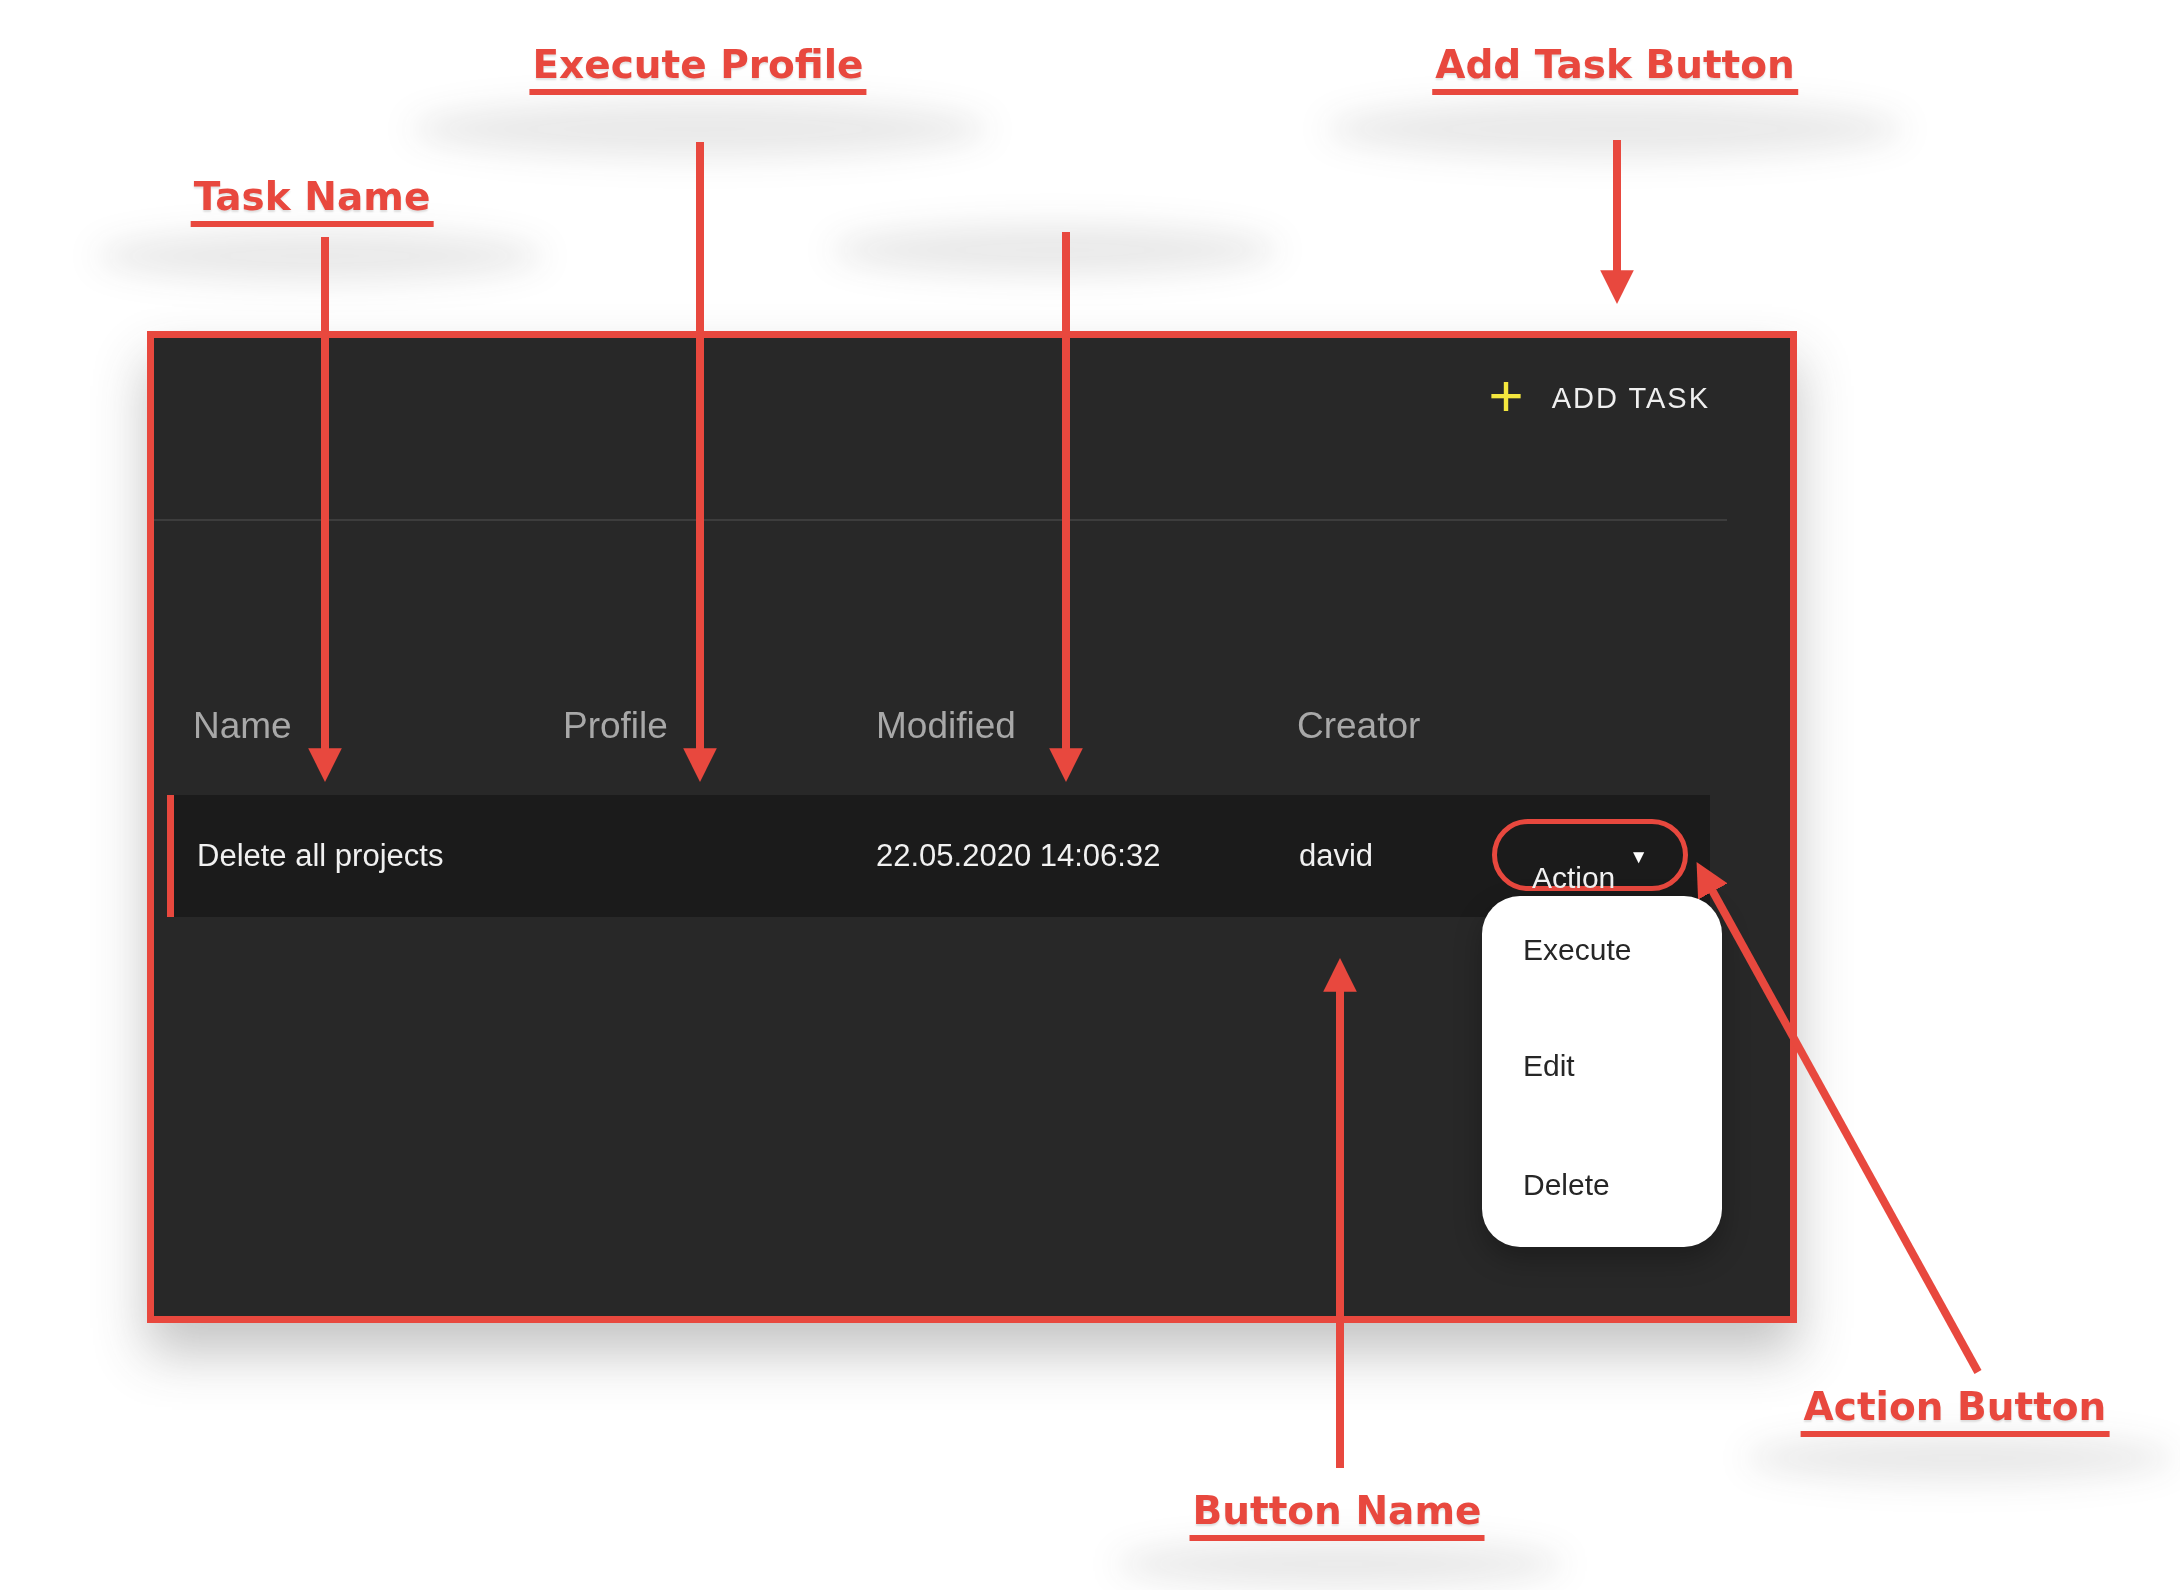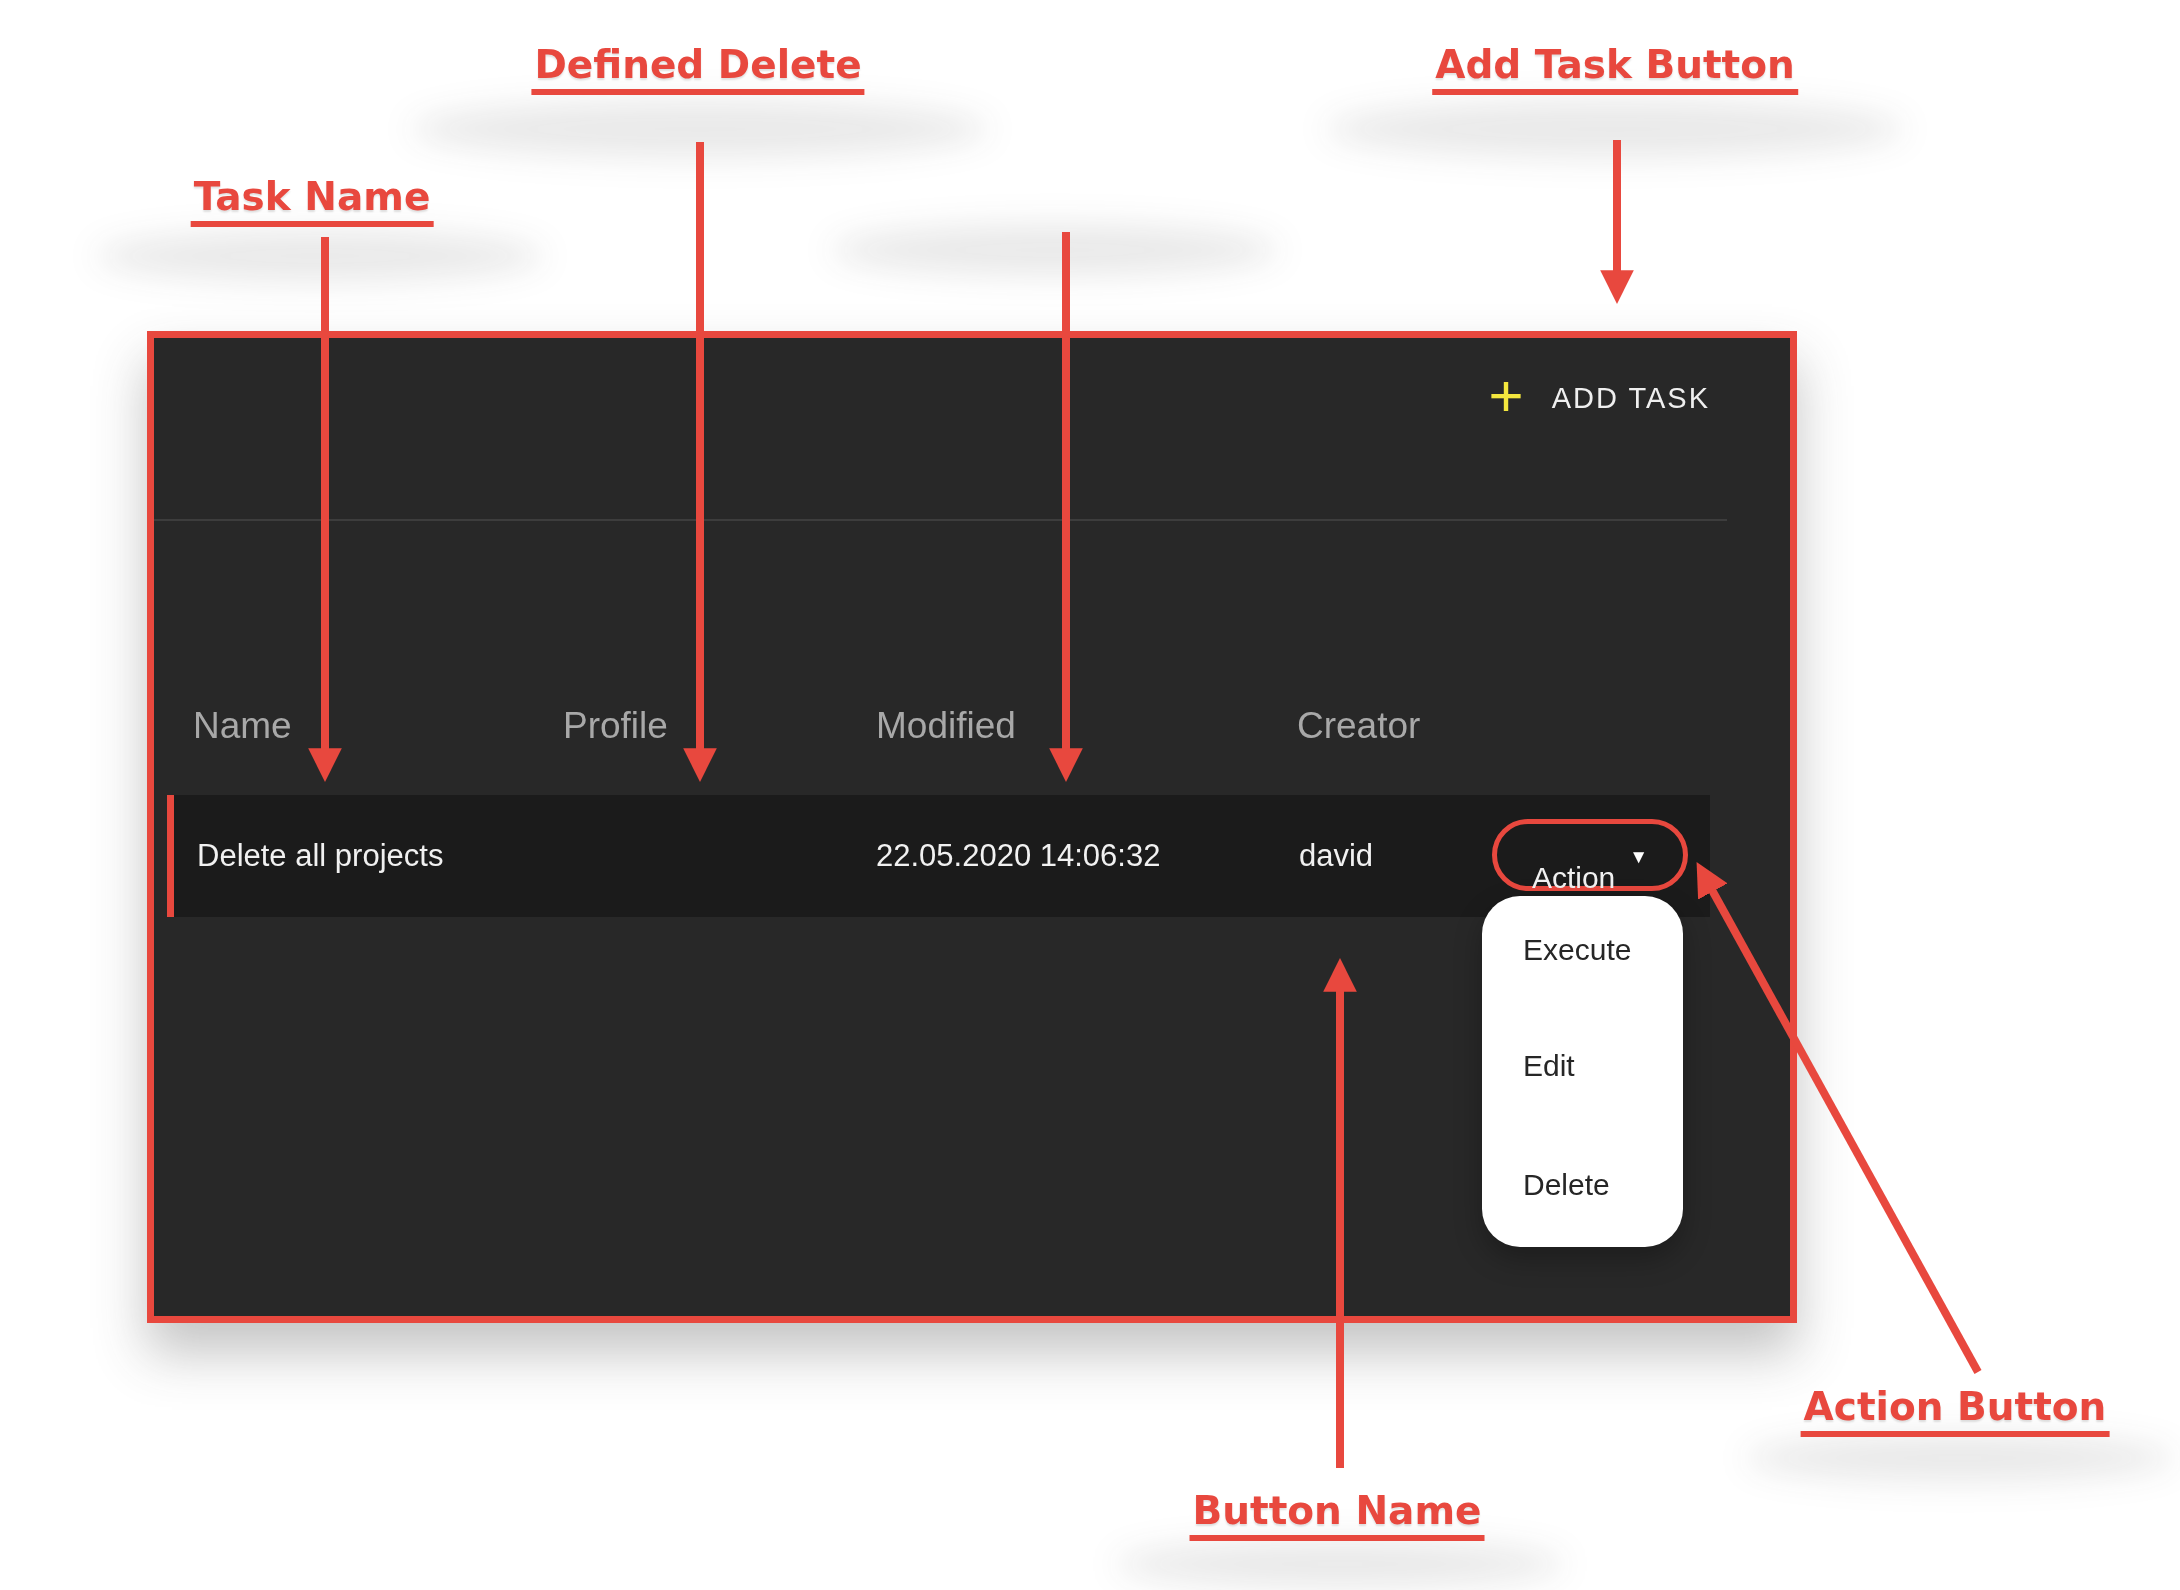--- a/index.html
+++ b/index.html
@@ -65,21 +65,21 @@
   }
   .action-btn{
     width:100%;height:100%;display:flex;align-items:center;justify-content:center;
     gap:14px;cursor:pointer;
   }
   .action-btn .txt{font-size:30px;color:#f1f1f1;margin-top:45px;}
   .caret{font-size:19px;color:#ffffff;line-height:1;margin-top:3px;}
 
   
   .menu{
-    position:absolute;left:1482px;top:896px;width:201px;height:351px;
+    position:absolute;left:1482px;top:896px;width:240px;height:351px;
     background:#ffffff;border-radius:38px;z-index:5;
     box-shadow:0 12px 28px rgba(0,0,0,.28);
   }
   .menu-item{
     position:absolute;left:41px;font-size:30px;color:#262626;
     white-space:nowrap;cursor:pointer;
   }
 
   .arrows{position:absolute;left:0;top:0;z-index:8;pointer-events:none;}
 </style>
@@ -89,21 +89,21 @@
 <div class="canvas">
 
   <div class="smudge" style="left:410px;top:100px;width:580px;height:58px"></div>
   <div class="smudge" style="left:1325px;top:100px;width:580px;height:58px"></div>
   <div class="smudge" style="left:95px;top:230px;width:450px;height:52px"></div>
   <div class="smudge" style="left:830px;top:224px;width:450px;height:52px"></div>
   <div class="smudge" style="left:1115px;top:1540px;width:450px;height:48px"></div>
   <div class="smudge" style="left:1745px;top:1434px;width:430px;height:48px"></div>
 
   <div class="callout" style="left:312px;top:176px">Task Name</div>
-  <div class="callout" style="left:698px;top:44px">Defined Delete</div>
+  <div class="callout" style="left:698px;top:44px">Execute Profile</div>
   <div class="callout" style="left:1615px;top:44px">Add Task Button</div>
   <div class="callout" style="left:1337px;top:1490px">Button Name</div>
   <div class="callout" style="left:1955px;top:1386px">Action Button</div>
 
   <div class="panel">
 
     <div class="add-task">
       <span class="plus">+</span>
       <span class="add-task-label">ADD TASK</span>
     </div>

